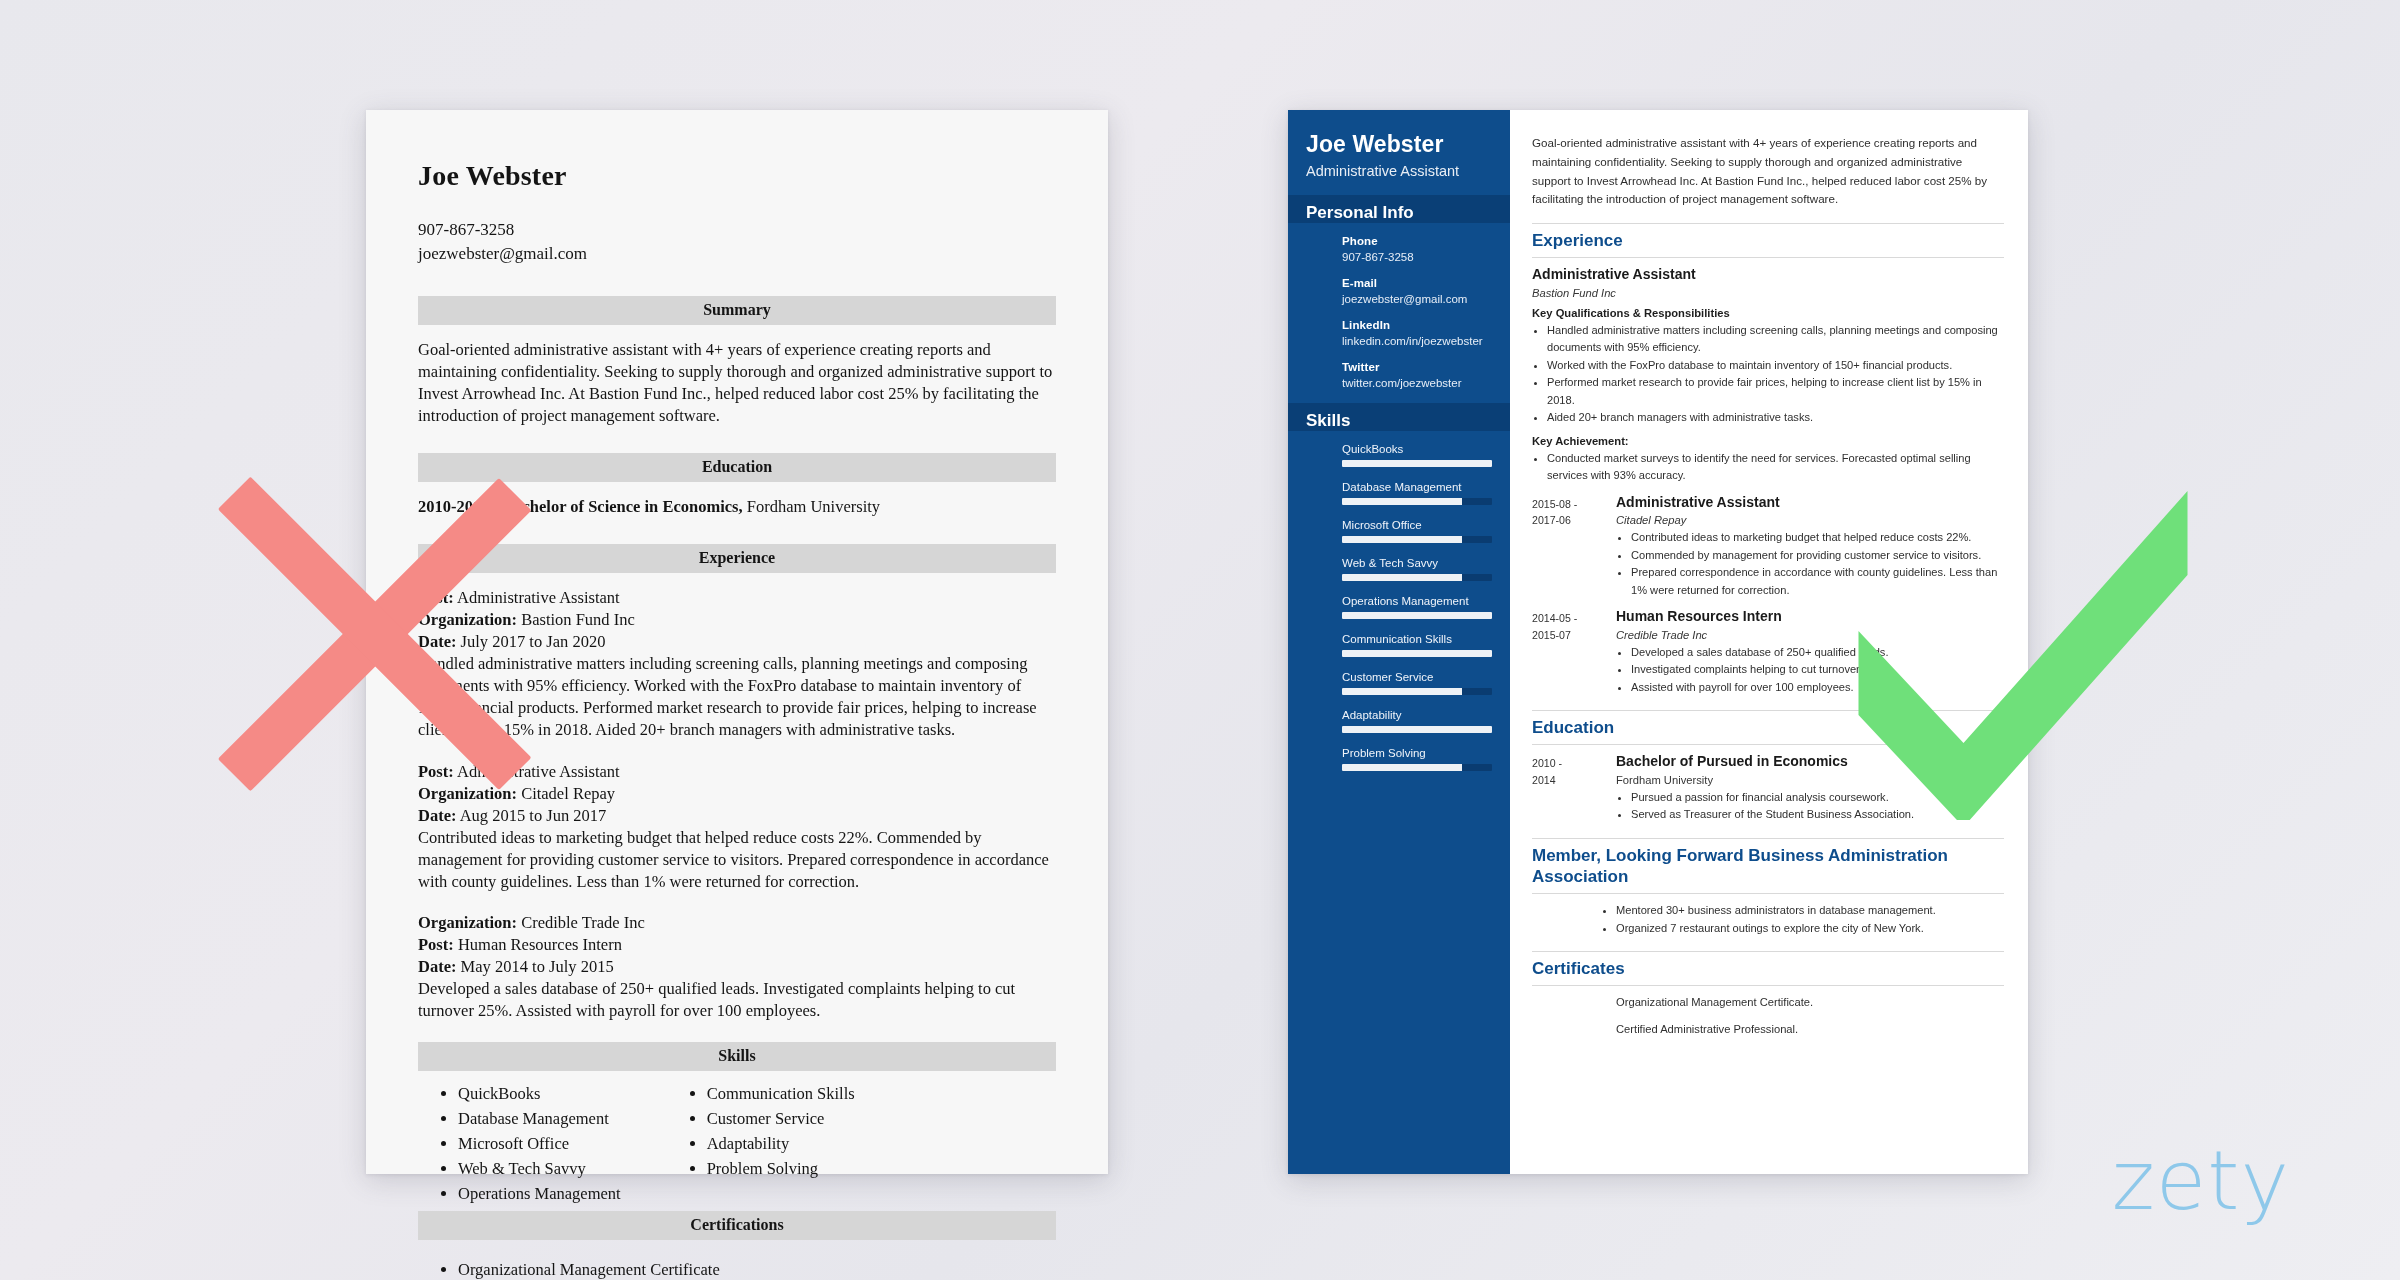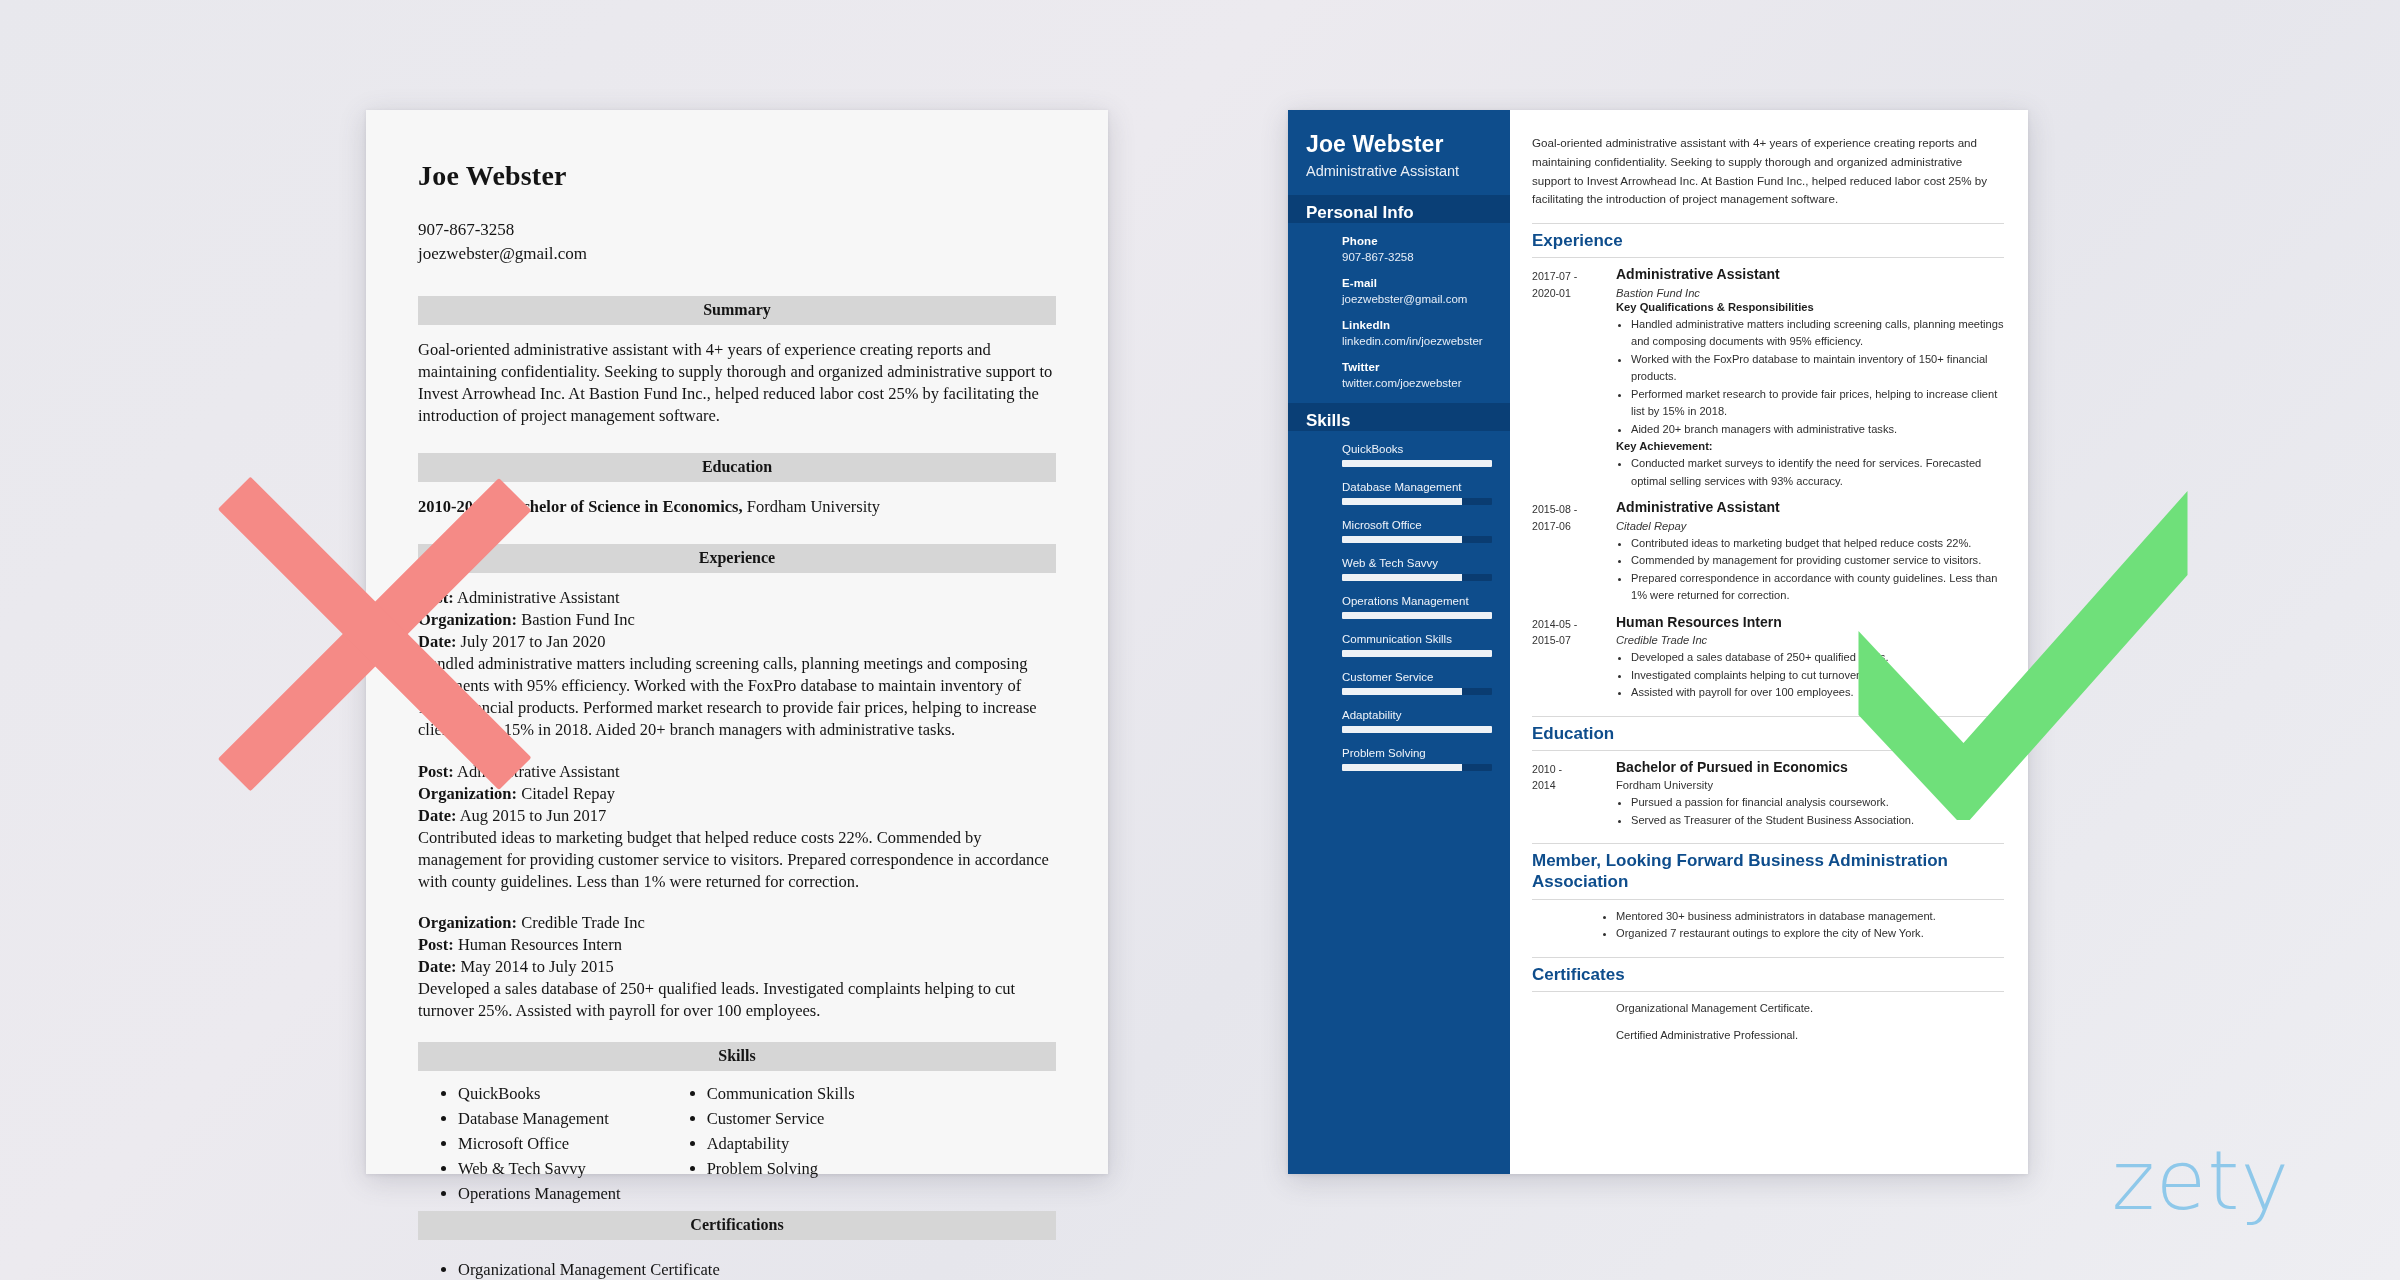--- a/index.html
+++ b/index.html
@@ -85,21 +85,21 @@
     font-size: 17px; font-weight: bold; color: #0e4d8c;
     border-top: 1px solid #d9d9d9; border-bottom: 1px solid #d9d9d9;
     padding: 7px 0 6px 0; margin: 14px 0 8px 0;
   }
   .gm-h2.assoc { line-height: 1.22; }
   .gm-entry { display: flex; gap: 10px; margin-bottom: 9px; }
   .gm-date { flex: 0 0 74px; font-size: 10.6px; line-height: 1.55; color: #333; padding-top: 2px; }
   .gm-body { flex: 1; min-width: 0; }
   .gm-role { font-size: 14px; font-weight: bold; color: #1a1a1a; line-height: 1.25; }
   .gm-org { font-size: 11.2px; font-style: italic; color: #353535; margin-top: 3px; }
-  .gm-sub { font-size: 11.2px; font-weight: bold; color: #1d1d1d; margin-top: 2px; }
+  .gm-sub { font-size: 11.2px; font-weight: bold; color: #1d1d1d; margin-top: 8px; }
   .gm-list { list-style: disc; padding-left: 15px; margin-top: 3px; }
   .gm-list li { font-size: 11.1px; line-height: 1.58; color: #2f2f2f; }
   .gm-plain { font-size: 11.2px; color: #2f2f2f; line-height: 1.6; margin-bottom: 9px; }
   .gm-indent { padding-left: 84px; }
 
   
   .mark-x, .mark-check { position: absolute; pointer-events: none; }
   .mark-x { left: 190px; top: 450px; width: 368px; height: 368px; }
   .mark-check { left: 1835px; top: 470px; width: 390px; height: 350px; }
 
@@ -264,24 +264,20 @@
           </div>
         </div>
     </div>
 
     <div class="good-main">
       <div class="gm-summary">Goal-oriented administrative assistant with 4+ years of experience creating reports and maintaining confidentiality. Seeking to supply thorough and organized administrative support to Invest Arrowhead Inc. At Bastion Fund Inc., helped reduced labor cost 25% by facilitating the introduction of project management software.</div>
 
       <div class="gm-h2">Experience</div>
 
       <div class="gm-entry">
-        <div class="gm-date">
-          <div>2017-07 -</div>
-          <div>2020-01</div>
-        </div>
         <div class="gm-body">
           <div class="gm-role">Administrative Assistant</div>
           <div class="gm-org">Bastion Fund Inc</div>
           <div class="gm-sub">Key Qualifications &amp; Responsibilities</div>
           <ul class="gm-list">
             <li>Handled administrative matters including screening calls, planning meetings and composing documents with 95% efficiency.</li>
             <li>Worked with the FoxPro database to maintain inventory of 150+ financial products.</li>
             <li>Performed market research to provide fair prices, helping to increase client list by 15% in 2018.</li>
             <li>Aided 20+ branch managers with administrative tasks.</li>
           </ul>

